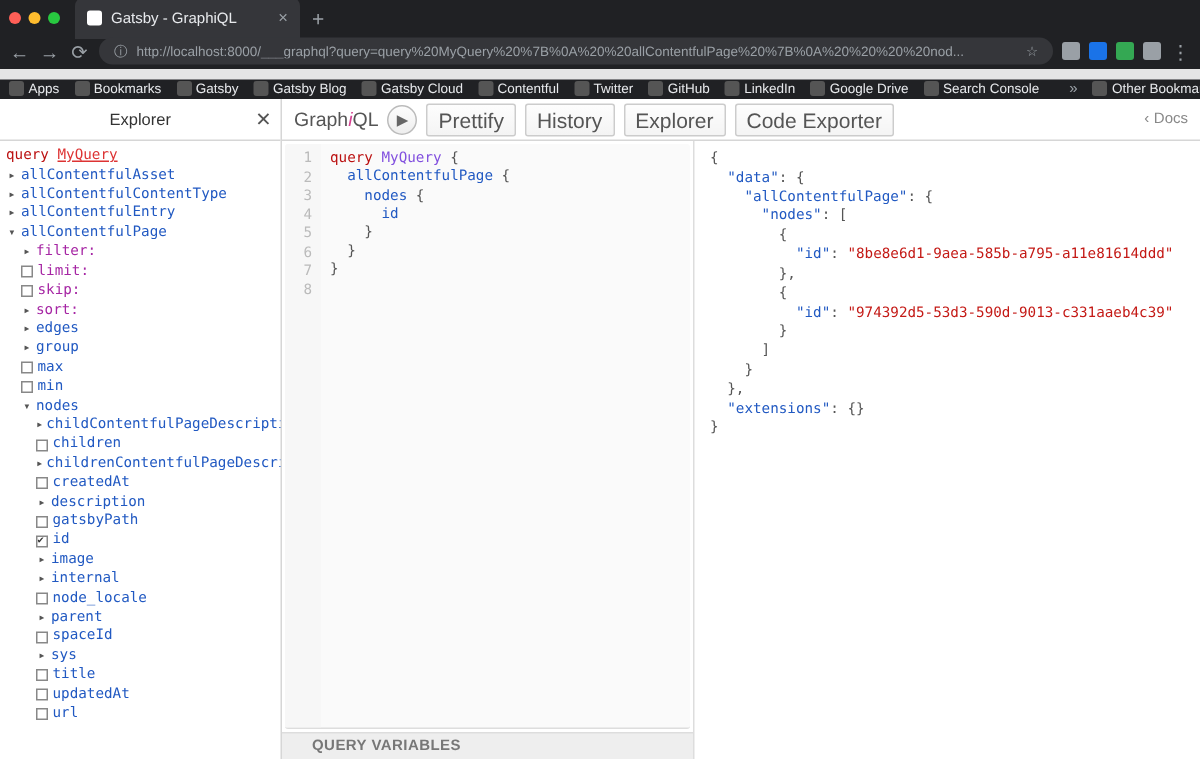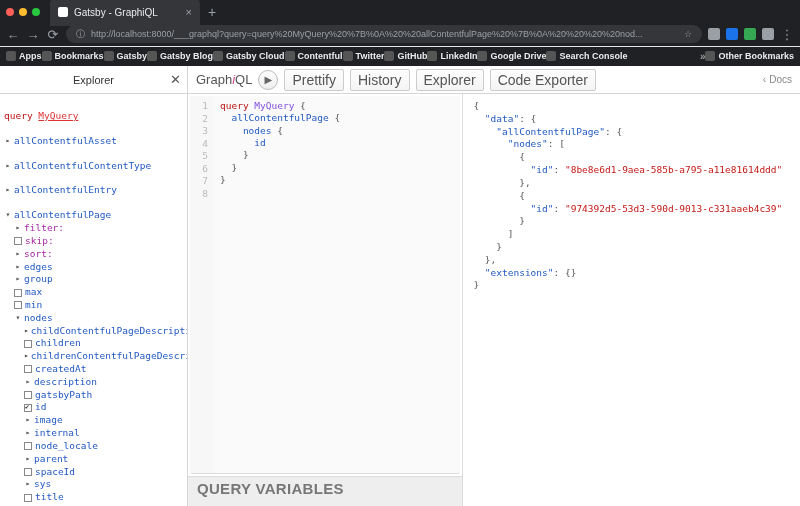--- a/index.html
+++ b/index.html
@@ -23,21 +23,21 @@
   .navicon { color: #9aa0a6; font-size: 13px; width: 14px; text-align: center; }
   .urlpill { flex: 1; background: #35363a; border-radius: 11px; padding: 2px 10px; display: flex; align-items: center; gap: 6px; height: 18px; overflow: hidden; }
   .urlpill .lock { font-size: 9px; color: #9aa0a6; }
   .urlpill .url { font-size: 9px; color: #9aa0a6; white-space: nowrap; overflow: hidden; text-overflow: ellipsis; flex: 1; }
   .chrome-icons { display: flex; gap: 6px; align-items: center; }
   .cicon { width: 12px; height: 12px; border-radius: 2px; display: inline-block; }
   .cicon:nth-child(1) { background: #9aa0a6; }
   .cicon:nth-child(2) { background: #1a73e8; }
   .cicon:nth-child(3) { background: #34a853; }
   .cicon:nth-child(4) { background: #9aa0a6; }
-  .bmbar { display: flex; align-items: center; padding: 2px 6px 3px 6px; height: 20px; border-top: 1px solid #e5e5e5; font-weight: bold; }
+  .bmbar { display: flex; align-items: center; padding: 2px 6px 3px 6px; gap: 10px; height: 20px; border-top: 7px solid #e5e5e5; }
   .bm { display: flex; align-items: center; gap: 3px; font-size: 9px; color: #e8eaed; white-space: nowrap; }
   .bmicon { width: 10px; height: 10px; background: #555; border-radius: 2px; display: inline-block; }
   .bmbar .spacer { flex: 1; }
   .chev { color: #9aa0a6; font-size: 10px; }
 
   
   .app { flex: 1; display: flex; min-height: 0; background: #fff; }
   .left { width: 188px; border-right: 1px solid #d6d6d6; display: flex; flex-direction: column; background: #fff; }
   .left-head { display: flex; align-items: center; justify-content: center; position: relative; height: 28px; border-bottom: 1px solid #d6d6d6; }
   .left-head .etitle { font-size: 11px; color: #333; }
@@ -45,21 +45,21 @@
   .explorer-body { flex: 1; overflow: hidden; padding: 4px 4px; font-size: 9.5px; font-family: Menlo, Consolas, monospace; line-height: 1.35; }
   .qrow { color: #b11; }
   .qrow .qkw { color: #b11; font-style: normal; }
   .qrow .qname { color: #d33; text-decoration: underline; }
   .node { display: flex; align-items: center; gap: 2px; padding-left: 0; }
   .caret { width: 8px; color: #555; font-size: 8px; display: inline-block; text-align: center; }
   .chk { width: 8px; height: 8px; border: 1px solid #888; display: inline-block; margin-right: 1px; background: #fff; position: relative; }
   .chk.on::after { content: "✔"; position: absolute; font-size: 7px; top: -2px; left: 0; color: #333; }
   .fld { color: #2159c2; }
   .arg { color: #a626a4; }
-  .d0 { padding-left: 0px; margin-top: 12px; }
+  .d0 { padding-left: 0px; }
   .d1 { padding-left: 10px; }
   .d2 { padding-left: 20px; }
 
   .main { flex: 1; display: flex; flex-direction: column; min-width: 0; }
   .toolbar { display: flex; align-items: center; gap: 6px; height: 28px; padding: 0 8px; border-bottom: 1px solid #d6d6d6; }
   .logo { font-size: 13px; color: #555; }
   .logo .qlem { font-style: italic; color: #d64292; }
   .playbtn { width: 20px; height: 20px; border: 1px solid #bbb; border-radius: 50%; display: flex; align-items: center; justify-content: center; color: #666; font-size: 10px; background: linear-gradient(#fdfdfd, #eee); }
   .tbtn { font-size: 14px; padding: 2px 7px; border: 1px solid #ccc; border-radius: 2px; background: linear-gradient(#fdfdfd, #f4f4f4); color: #555; }
   .toolbar .grow { flex: 1; }
@@ -68,21 +68,21 @@
 
   .editor-row { flex: 1; display: flex; min-height: 0; }
   .query-col { width: 45%; display: flex; flex-direction: column; border-right: 1px solid #ddd; }
   .query-editor { flex: 1; display: flex; font-family: Menlo, Consolas, monospace; font-size: 9.5px; line-height: 1.3; overflow: hidden; background: #fafafa; border-bottom: 1px solid #ddd; margin: 2px; border-radius: 2px; }
   .gutter { width: 24px; text-align: right; color: #bbb; padding: 4px 6px 4px 2px; background: #f7f7f7; user-select: none; }
   .gutter div { height: 12.5px; }
   .code { padding: 4px 6px; white-space: pre; color: #555; }
   .kw { color: #b11; }
   .ident { color: #2159c2; }
   .idname { color: #8250df; }
-  .qvars { height: 30px; padding: 3px 9px; font-size: 15px; font-weight: 600; letter-spacing: .3px; color: #777; border-top: 1px solid #ddd; background: #eee; }
+  .qvars { height: 18px; padding: 3px 20px; font-size: 10px; font-weight: 600; letter-spacing: .3px; color: #777; border-top: 1px solid #ddd; background: #eee; }
 
   .result-col { flex: 1; font-family: Menlo, Consolas, monospace; font-size: 9.5px; line-height: 1.35; padding: 6px 10px; white-space: pre; color: #555; overflow: hidden; }
   .result-col .jkey { color: #2159c2; }
   .result-col .jstr { color: #c41a16; }
   .result-col .pun { color: #555; }
 </style>
 </head>
 <body>
 
 <div class="chrome">
@@ -198,20 +198,24 @@
           <span class="fld">allContentfulEntry</span>
         </div>
 
       <div class="node d0">
           <span class="caret">▾</span>
           <span class="fld">allContentfulPage</span>
         </div>
         <div class="node d1">
           <span class="caret">▸</span>
           <span class="arg">filter:</span>
+        </div>
+        <div class="node d1">
+          <span class="chk"></span>
+          <span class="arg">limit:</span>
         </div>
         <div class="node d1">
           <span class="chk"></span>
           <span class="arg">skip:</span>
         </div>
         <div class="node d1">
           <span class="caret">▸</span>
           <span class="arg">sort:</span>
         </div>
         <div class="node d1">

